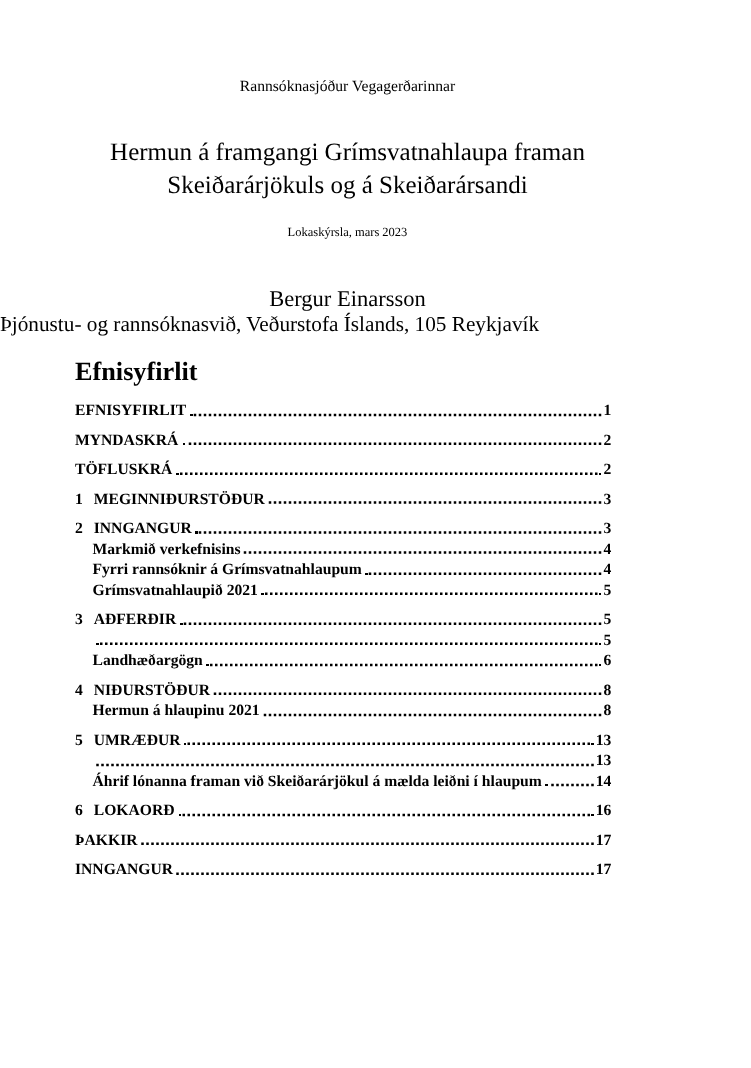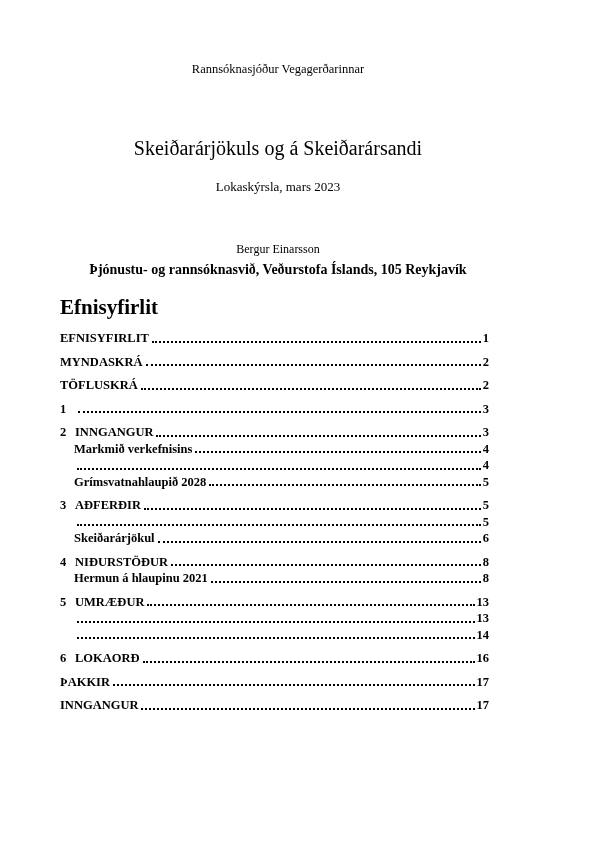--- a/index.html
+++ b/index.html
@@ -22,35 +22,34 @@
   .title {
     margin: 32px 0 0 0;
     text-align: center;
     font-size: 20px;
     font-weight: normal;
     line-height: 26px;
   }
   .subtitle {
     margin-top: 18px;
     text-align: center;
-    font-size: 13px;
+    font-size: 10px;
     line-height: 15px;
   }
   .author {
-    margin-top: 48px;
-    text-align: center;
-    font-size: 12px;
+    margin-top: 38px;
+    text-align: center;
+    font-size: 18px;
     line-height: 15px;
   }
   .affiliation {
     margin-top: 5px;
-    text-align: center;
-    font-size: 14px;
-    line-height: 15px;
-    font-weight: bold;
+    text-align: left;
+    font-size: 17px;
+    line-height: 15px;
   }
   .toc-heading {
     margin: 18px 0 0 60px;
     font-size: 21px;
     font-weight: bold;
     line-height: 24px;
   }
   .toc {
     margin: 11px 67px 0 60px;
   }
@@ -78,21 +77,21 @@
   }
   .toc-row .pg { flex: 0 0 auto; }
 </style>
 </head>
 <body>
 
 <div class="page">
 
   <div class="doc-header">Rannsóknasjóður Vegagerðarinnar</div>
 
-  <h1 class="title"><br><span>Skeiðarárjökuls og á Skeiðarársandi</span></h1>
+  <h1 class="title"><span>Hermun á framgangi Grímsvatnahlaupa framan</span><br><span>Skeiðarárjökuls og á Skeiðarársandi</span></h1>
 
   <div class="subtitle">Lokaskýrsla, mars 2023</div>
 
   <div class="author">Bergur Einarsson</div>
 
   <div class="affiliation">Þjónustu- og rannsóknasvið, Veðurstofa Íslands, 105 Reykjavík</div>
 
   <h2 class="toc-heading">Efnisyfirlit</h2>
 
   <nav class="toc" id="toc-rows">
@@ -106,55 +105,57 @@
         <span class="leader"></span>
         <span class="pg">2</span>
       </div>
       <div class="toc-row l1">
         <span class="label">TÖFLUSKRÁ</span>
         <span class="leader"></span>
         <span class="pg">2</span>
       </div>
       <div class="toc-row l1">
         <span class="num">1</span>
+        <span class="label">MEGINNIÐURSTÖÐUR</span>
         <span class="leader"></span>
         <span class="pg">3</span>
       </div>
       <div class="toc-row l1">
         <span class="num">2</span>
         <span class="label">INNGANGUR</span>
         <span class="leader"></span>
         <span class="pg">3</span>
       </div>
       <div class="toc-row l2">
         <span class="label">Markmið verkefnisins</span>
         <span class="leader"></span>
         <span class="pg">4</span>
       </div>
       <div class="toc-row l2">
+        <span class="label">Fyrri rannsóknir á Grímsvatnahlaupum</span>
         <span class="leader"></span>
         <span class="pg">4</span>
       </div>
       <div class="toc-row l2">
-        <span class="label">Grímsvatnahlaupið 2028</span>
+        <span class="label">Grímsvatnahlaupið 2021</span>
         <span class="leader"></span>
         <span class="pg">5</span>
       </div>
       <div class="toc-row l1">
         <span class="num">3</span>
         <span class="label">AÐFERÐIR</span>
         <span class="leader"></span>
         <span class="pg">5</span>
       </div>
       <div class="toc-row l2">
         <span class="leader"></span>
         <span class="pg">5</span>
       </div>
       <div class="toc-row l2">
-        <span class="label">Skeiðarárjökul</span>
+        <span class="label">Landhæðargögn</span>
         <span class="leader"></span>
         <span class="pg">6</span>
       </div>
       <div class="toc-row l1">
         <span class="num">4</span>
         <span class="label">NIÐURSTÖÐUR</span>
         <span class="leader"></span>
         <span class="pg">8</span>
       </div>
       <div class="toc-row l2">
@@ -166,20 +167,21 @@
         <span class="num">5</span>
         <span class="label">UMRÆÐUR</span>
         <span class="leader"></span>
         <span class="pg">13</span>
       </div>
       <div class="toc-row l2">
         <span class="leader"></span>
         <span class="pg">13</span>
       </div>
       <div class="toc-row l2">
+        <span class="label">Áhrif lónanna framan við Skeiðarárjökul á mælda leiðni í hlaupum</span>
         <span class="leader"></span>
         <span class="pg">14</span>
       </div>
       <div class="toc-row l1">
         <span class="num">6</span>
         <span class="label">LOKAORÐ</span>
         <span class="leader"></span>
         <span class="pg">16</span>
       </div>
       <div class="toc-row l1">

